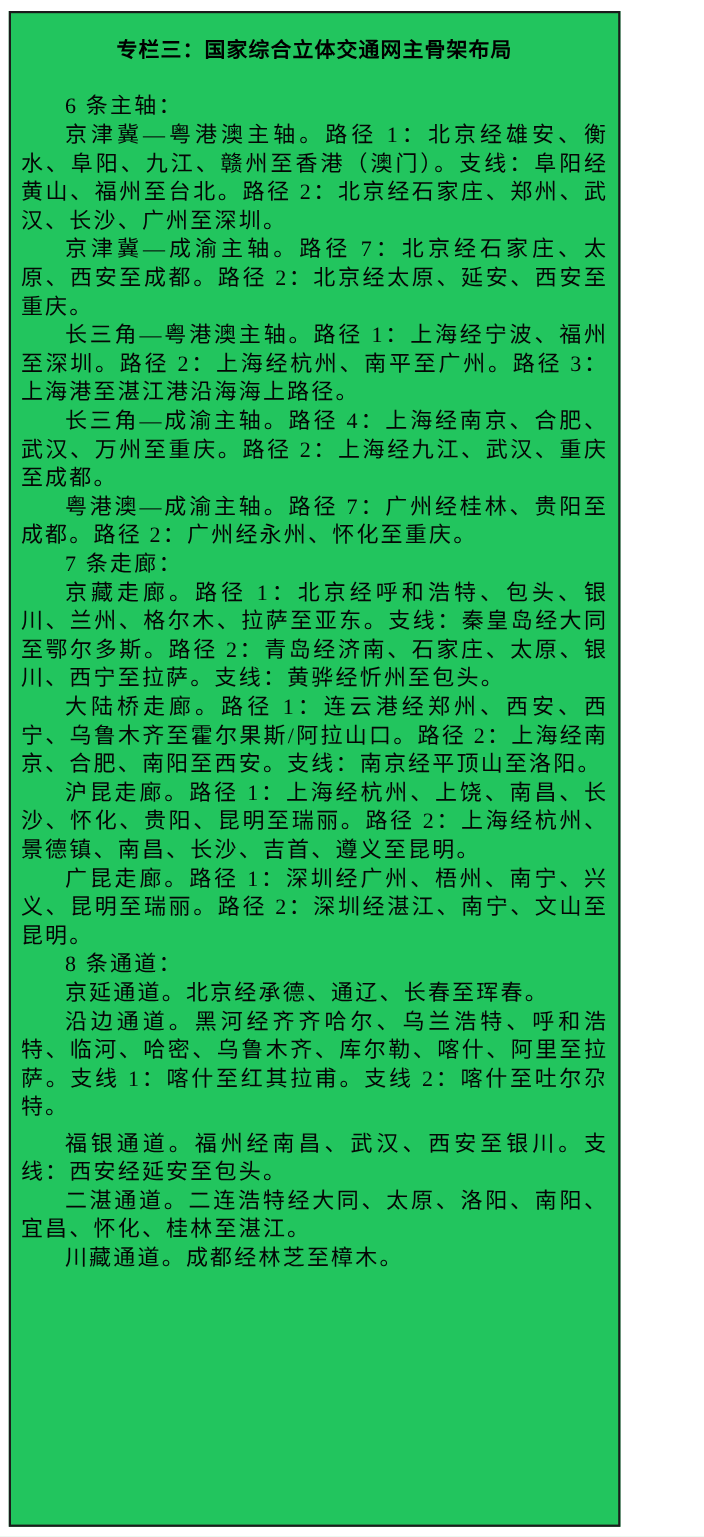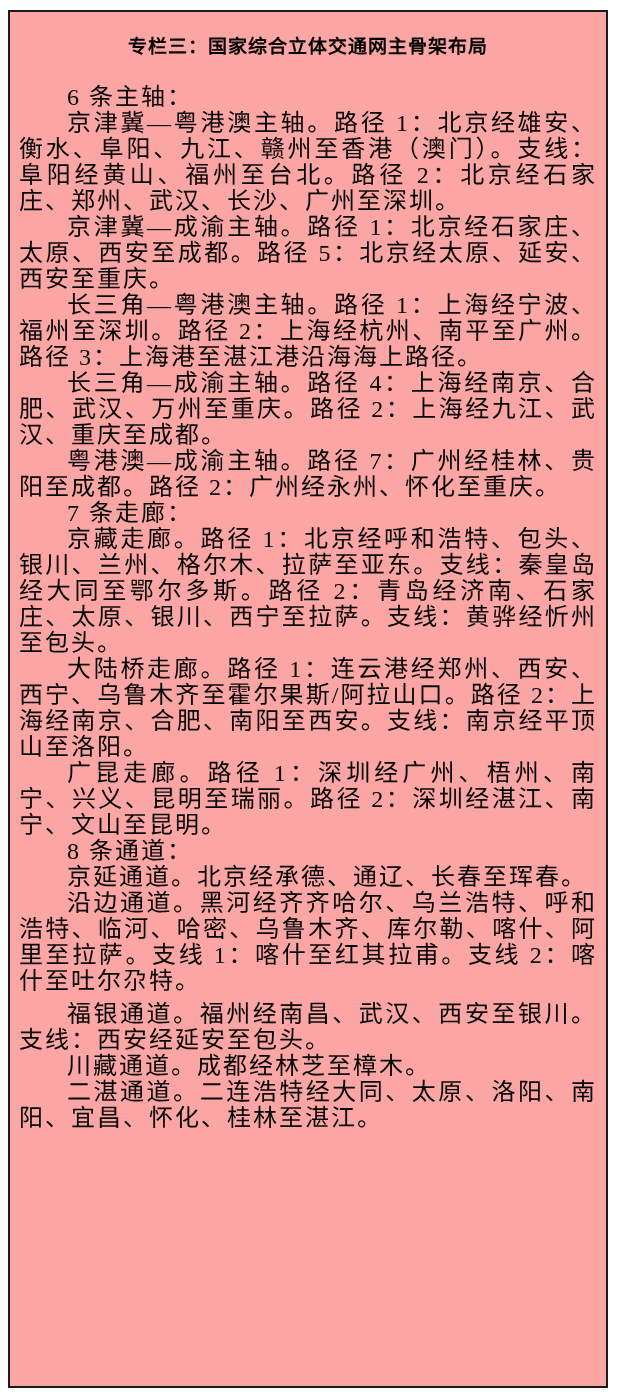--- a/index.html
+++ b/index.html
@@ -12,41 +12,41 @@
     height: 1397px;
     position: relative;
     overflow: hidden;
     font-family: "Liberation Serif", "DejaVu Serif", serif;
     color: #000000;
   }
   .panel {
     position: absolute;
     left: 8px;
     top: 10px;
-    width: 600px;
+    width: 556px;
     height: 1378px;
     box-sizing: border-box;
     border: 2px solid #1b1b1b;
     padding: 10px 9px 0 9px;
     overflow: hidden;
-    background: #fca5a5;
+    background: #22c55e;
   }
   .panel-title {
     margin: 11px 0 25px 0;
     text-align: center;
     font-family: "DejaVu Sans", "Liberation Sans", sans-serif;
     font-weight: 700;
     font-size: 19px;
     line-height: 26px;
     letter-spacing: 1px;
     color: #000000;
   }
   .panel-body p {
     margin: 0;
-    font-size: 24px;
+    font-size: 20px;
     line-height: 26px;
     letter-spacing: 2px;
     text-align: justify;
     text-justify: inter-ideograph;
     text-indent: 2em;
     word-break: normal;
     color: #050505;
   }
   .panel-body p.gap-before {
     margin-top: 7px;
@@ -54,31 +54,32 @@
 </style>
 </head>
 <body>
 
 <div class="panel">
   <div class="panel-title">专栏三：国家综合立体交通网主骨架布局</div>
   <div class="panel-body">
 
     <p>6 条主轴：</p>
     <p>京津冀—粤港澳主轴。路径 1：北京经雄安、衡水、阜阳、九江、赣州至香港（澳门）。支线：阜阳经黄山、福州至台北。路径 2：北京经石家庄、郑州、武汉、长沙、广州至深圳。</p>
-    <p>京津冀—成渝主轴。路径 1：北京经石家庄、太原、西安至成都。路径 5：北京经太原、延安、西安至重庆。</p>
+    <p>京津冀—成渝主轴。路径 7：北京经石家庄、太原、西安至成都。路径 2：北京经太原、延安、西安至重庆。</p>
     <p>长三角—粤港澳主轴。路径 1：上海经宁波、福州至深圳。路径 2：上海经杭州、南平至广州。路径 3：上海港至湛江港沿海海上路径。</p>
     <p>长三角—成渝主轴。路径 4：上海经南京、合肥、武汉、万州至重庆。路径 2：上海经九江、武汉、重庆至成都。</p>
     <p>粤港澳—成渝主轴。路径 7：广州经桂林、贵阳至成都。路径 2：广州经永州、怀化至重庆。</p>
 
     <p>7 条走廊：</p>
     <p>京藏走廊。路径 1：北京经呼和浩特、包头、银川、兰州、格尔木、拉萨至亚东。支线：秦皇岛经大同至鄂尔多斯。路径 2：青岛经济南、石家庄、太原、银川、西宁至拉萨。支线：黄骅经忻州至包头。</p>
     <p>大陆桥走廊。路径 1：连云港经郑州、西安、西宁、乌鲁木齐至霍尔果斯/阿拉山口。路径 2：上海经南京、合肥、南阳至西安。支线：南京经平顶山至洛阳。</p>
+    <p>沪昆走廊。路径 1：上海经杭州、上饶、南昌、长沙、怀化、贵阳、昆明至瑞丽。路径 2：上海经杭州、景德镇、南昌、长沙、吉首、遵义至昆明。</p>
     <p>广昆走廊。路径 1：深圳经广州、梧州、南宁、兴义、昆明至瑞丽。路径 2：深圳经湛江、南宁、文山至昆明。</p>
 
     <p>8 条通道：</p>
     <p>京延通道。北京经承德、通辽、长春至珲春。</p>
     <p>沿边通道。黑河经齐齐哈尔、乌兰浩特、呼和浩特、临河、哈密、乌鲁木齐、库尔勒、喀什、阿里至拉萨。支线 1：喀什至红其拉甫。支线 2：喀什至吐尔尕特。</p>
     <p class="gap-before">福银通道。福州经南昌、武汉、西安至银川。支线：西安经延安至包头。</p>
+    <p>二湛通道。二连浩特经大同、太原、洛阳、南阳、宜昌、怀化、桂林至湛江。</p>
     <p>川藏通道。成都经林芝至樟木。</p>
-    <p>二湛通道。二连浩特经大同、太原、洛阳、南阳、宜昌、怀化、桂林至湛江。</p>
 
   </div>
 </div>
 
 </body></html>

